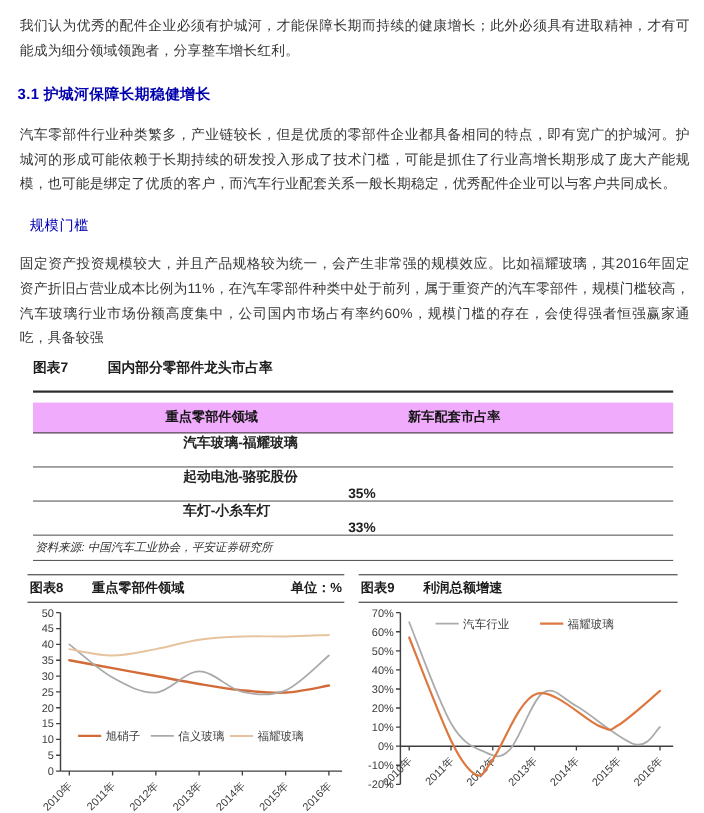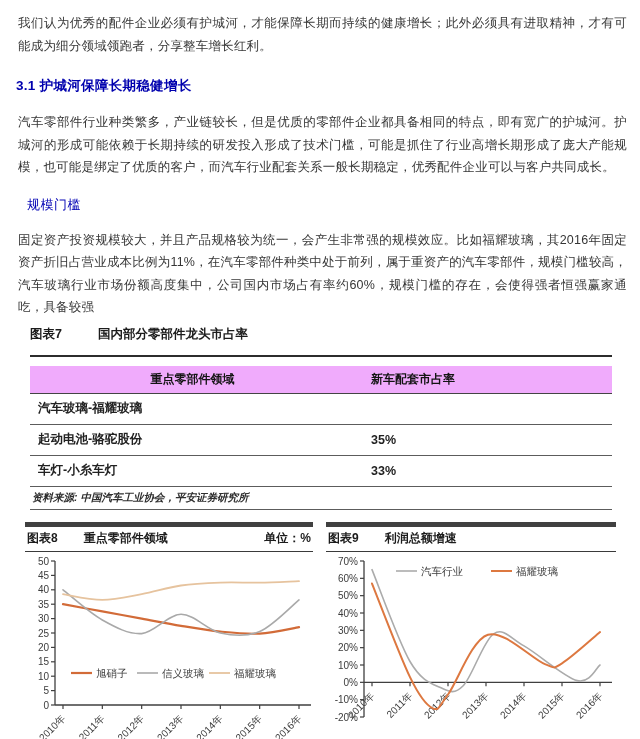--- a/index.html
+++ b/index.html
@@ -27,34 +27,34 @@
   }
   .t7{width:582px;margin-left:30px;}
   .t7-head{
     display:flex;align-items:center;height:27px;background:#f0abfc;margin-top:9px;
     font-weight:700;color:#141414;font-size:12px;border-bottom:1px solid #444;
   }
   .t7-h1{width:325px;text-align:center;}
   .t7-h2{flex:1;padding-left:16px;}
   .t7-row{
     display:flex;align-items:center;height:30px;border-bottom:1px solid #5c5c5c;
-    font-size:12.5px;color:#222;font-weight:600;
+    font-size:12.5px;color:#222;font-weight:600;flex-direction:column;
   }
   .t7-c1{width:325px;padding-left:8px;box-sizing:border-box;}
   .t7-c2{flex:1;padding-left:16px;}
   .t7-source{
-    font-style:italic;font-size:10.5px;color:#2e2e2e;font-weight:700;
+    font-style:italic;font-size:10.5px;color:#2e2e2e;font-weight:400;
     padding:4px 0 4px 2px;border-bottom:1px solid #5c5c5c;
   }
   
   .figs{display:flex;margin:12px 25px 0 25px;gap:13px;}
   .panel{width:288px;}
   .panel.right{width:290px;}
   .panel-head{
-    display:flex;align-items:baseline;gap:26px;border-top:5px solid #404040;
+    display:flex;align-items:baseline;gap:26px;border-top:1px solid #404040;
     border-bottom:1.5px solid #3a3a3a;padding:3px 2px 4px 2px;font-size:12px;font-weight:700;color:#1c1c1c;
   }
   .panel-head .unit{margin-left:auto;}
   svg.chart{display:block;margin-top:3px;}
 </style>
 </head>
 <body>
 
 <p class="para first">我们认为优秀的配件企业必须有护城河，才能保障长期而持续的健康增长；此外必须具有进取精神，才有可能成为细分领域领跑者，分享整车增长红利。</p>
 

